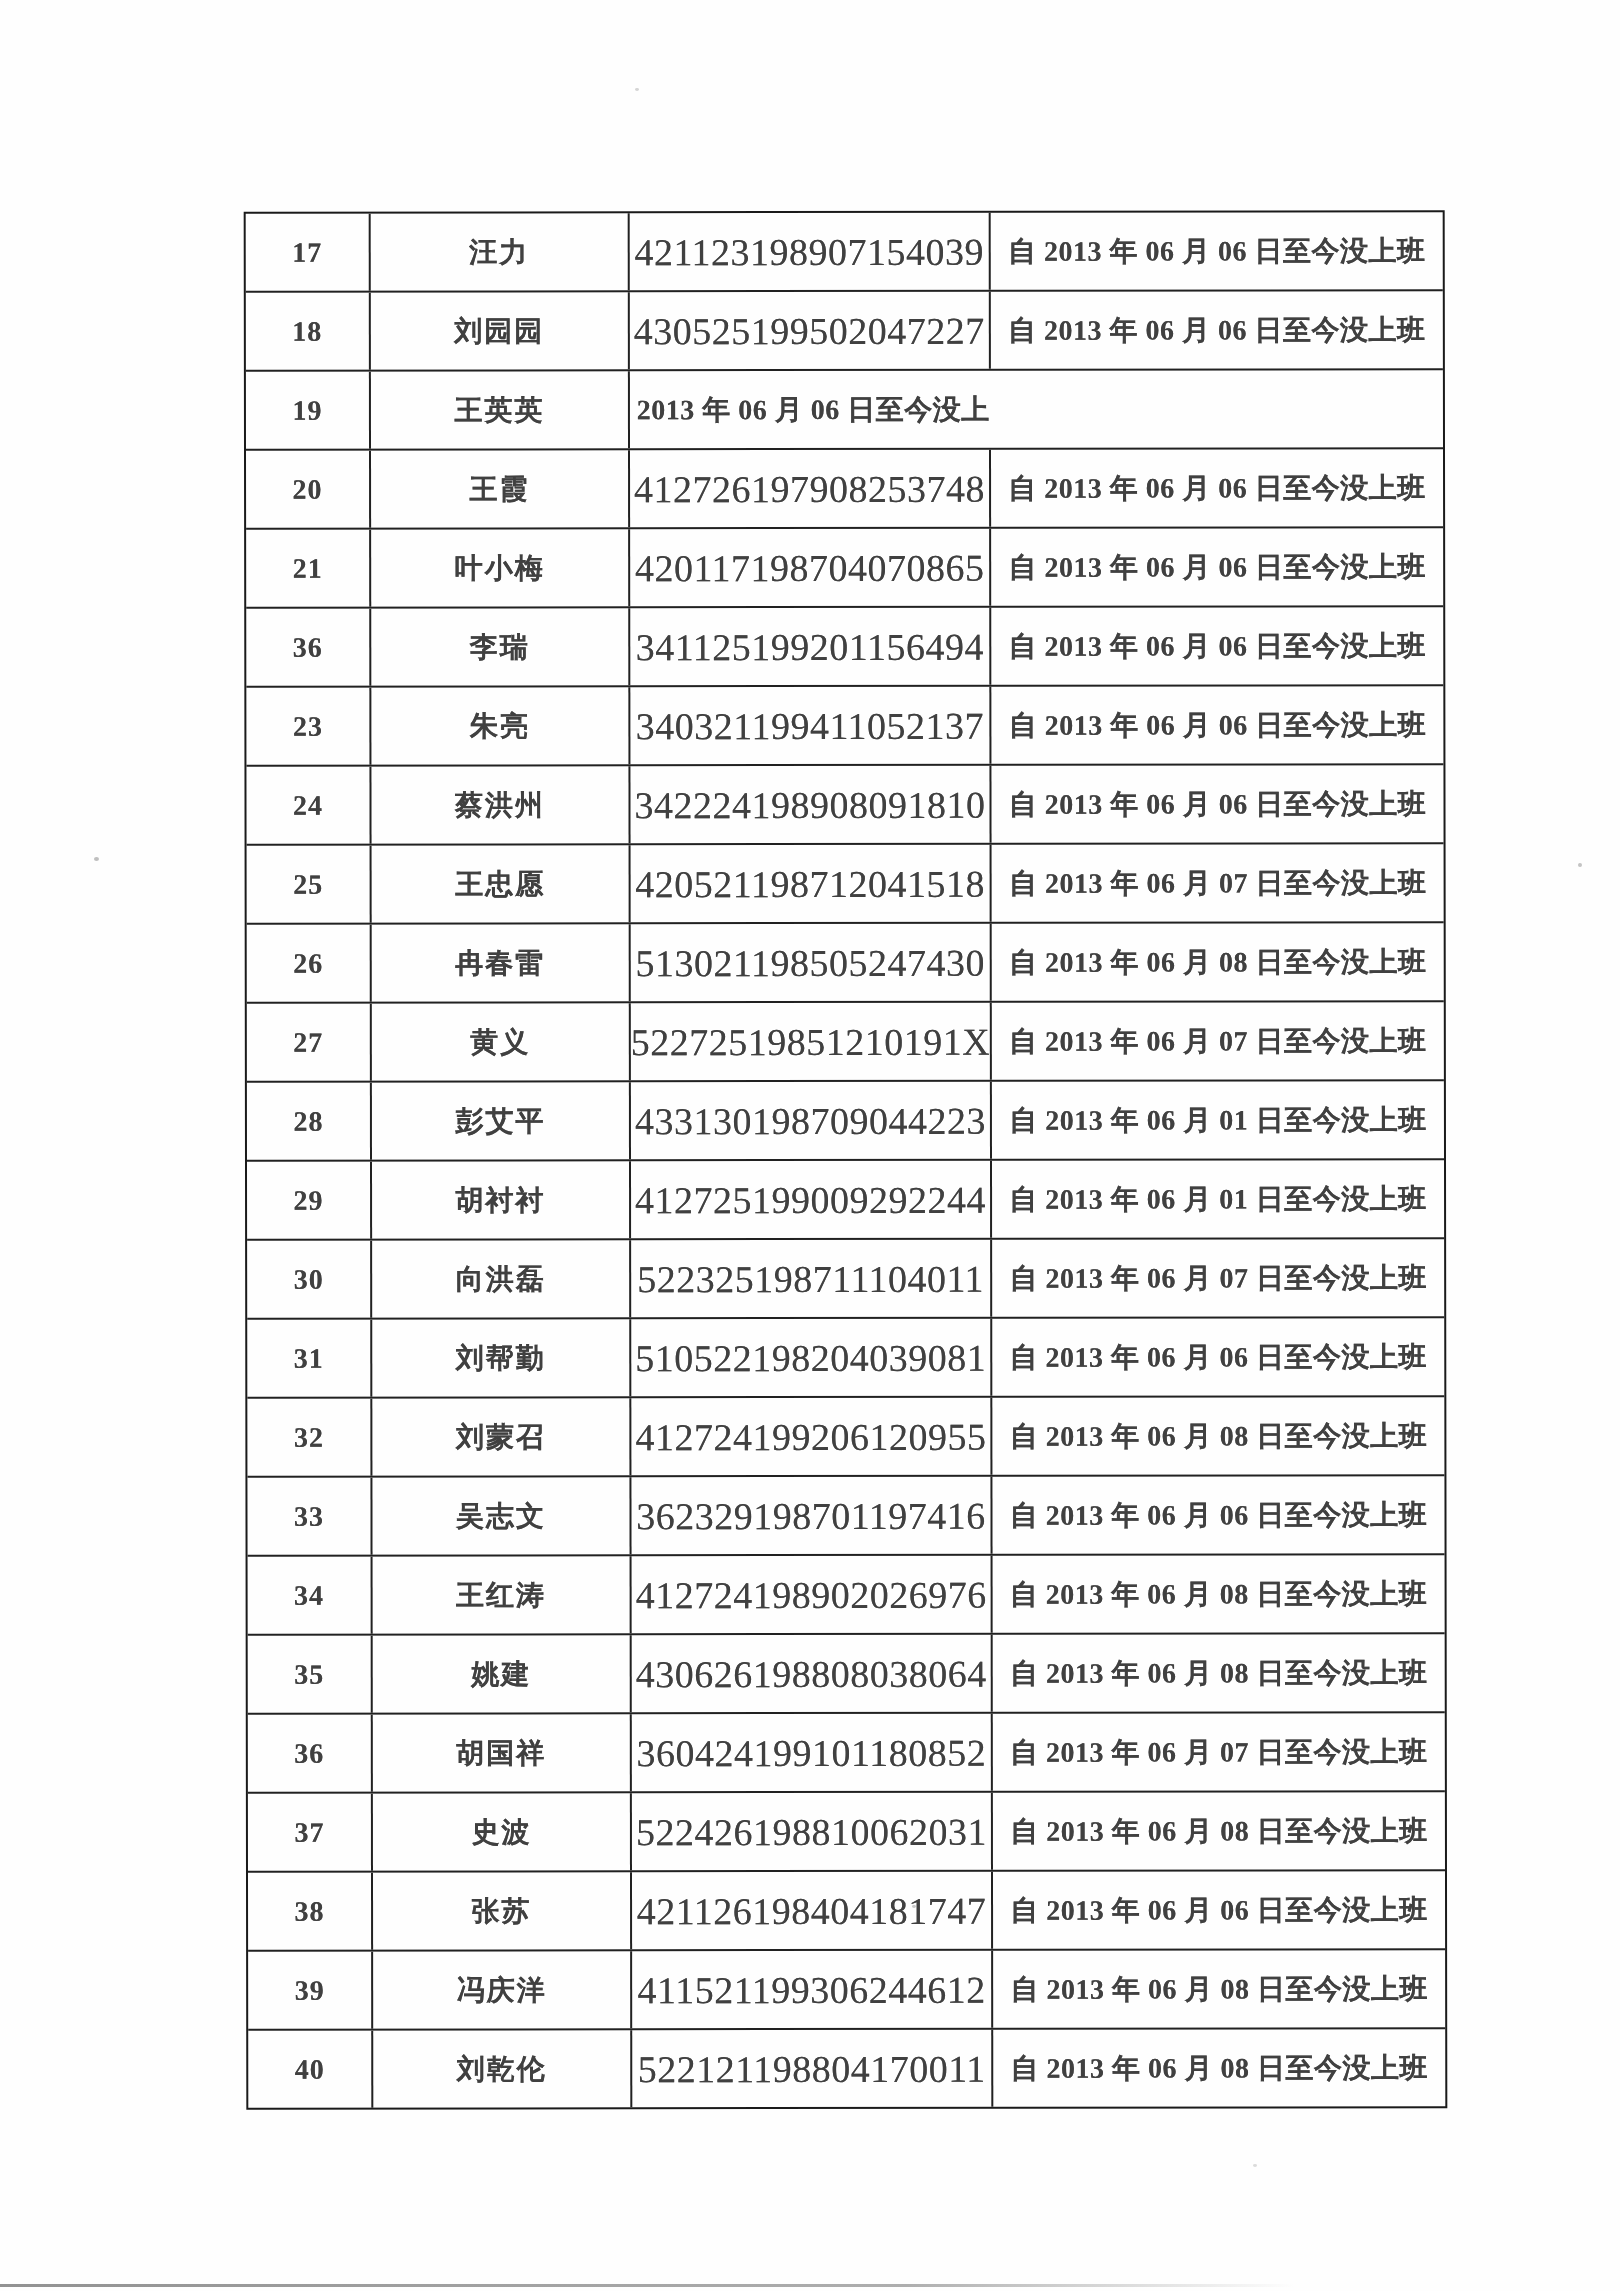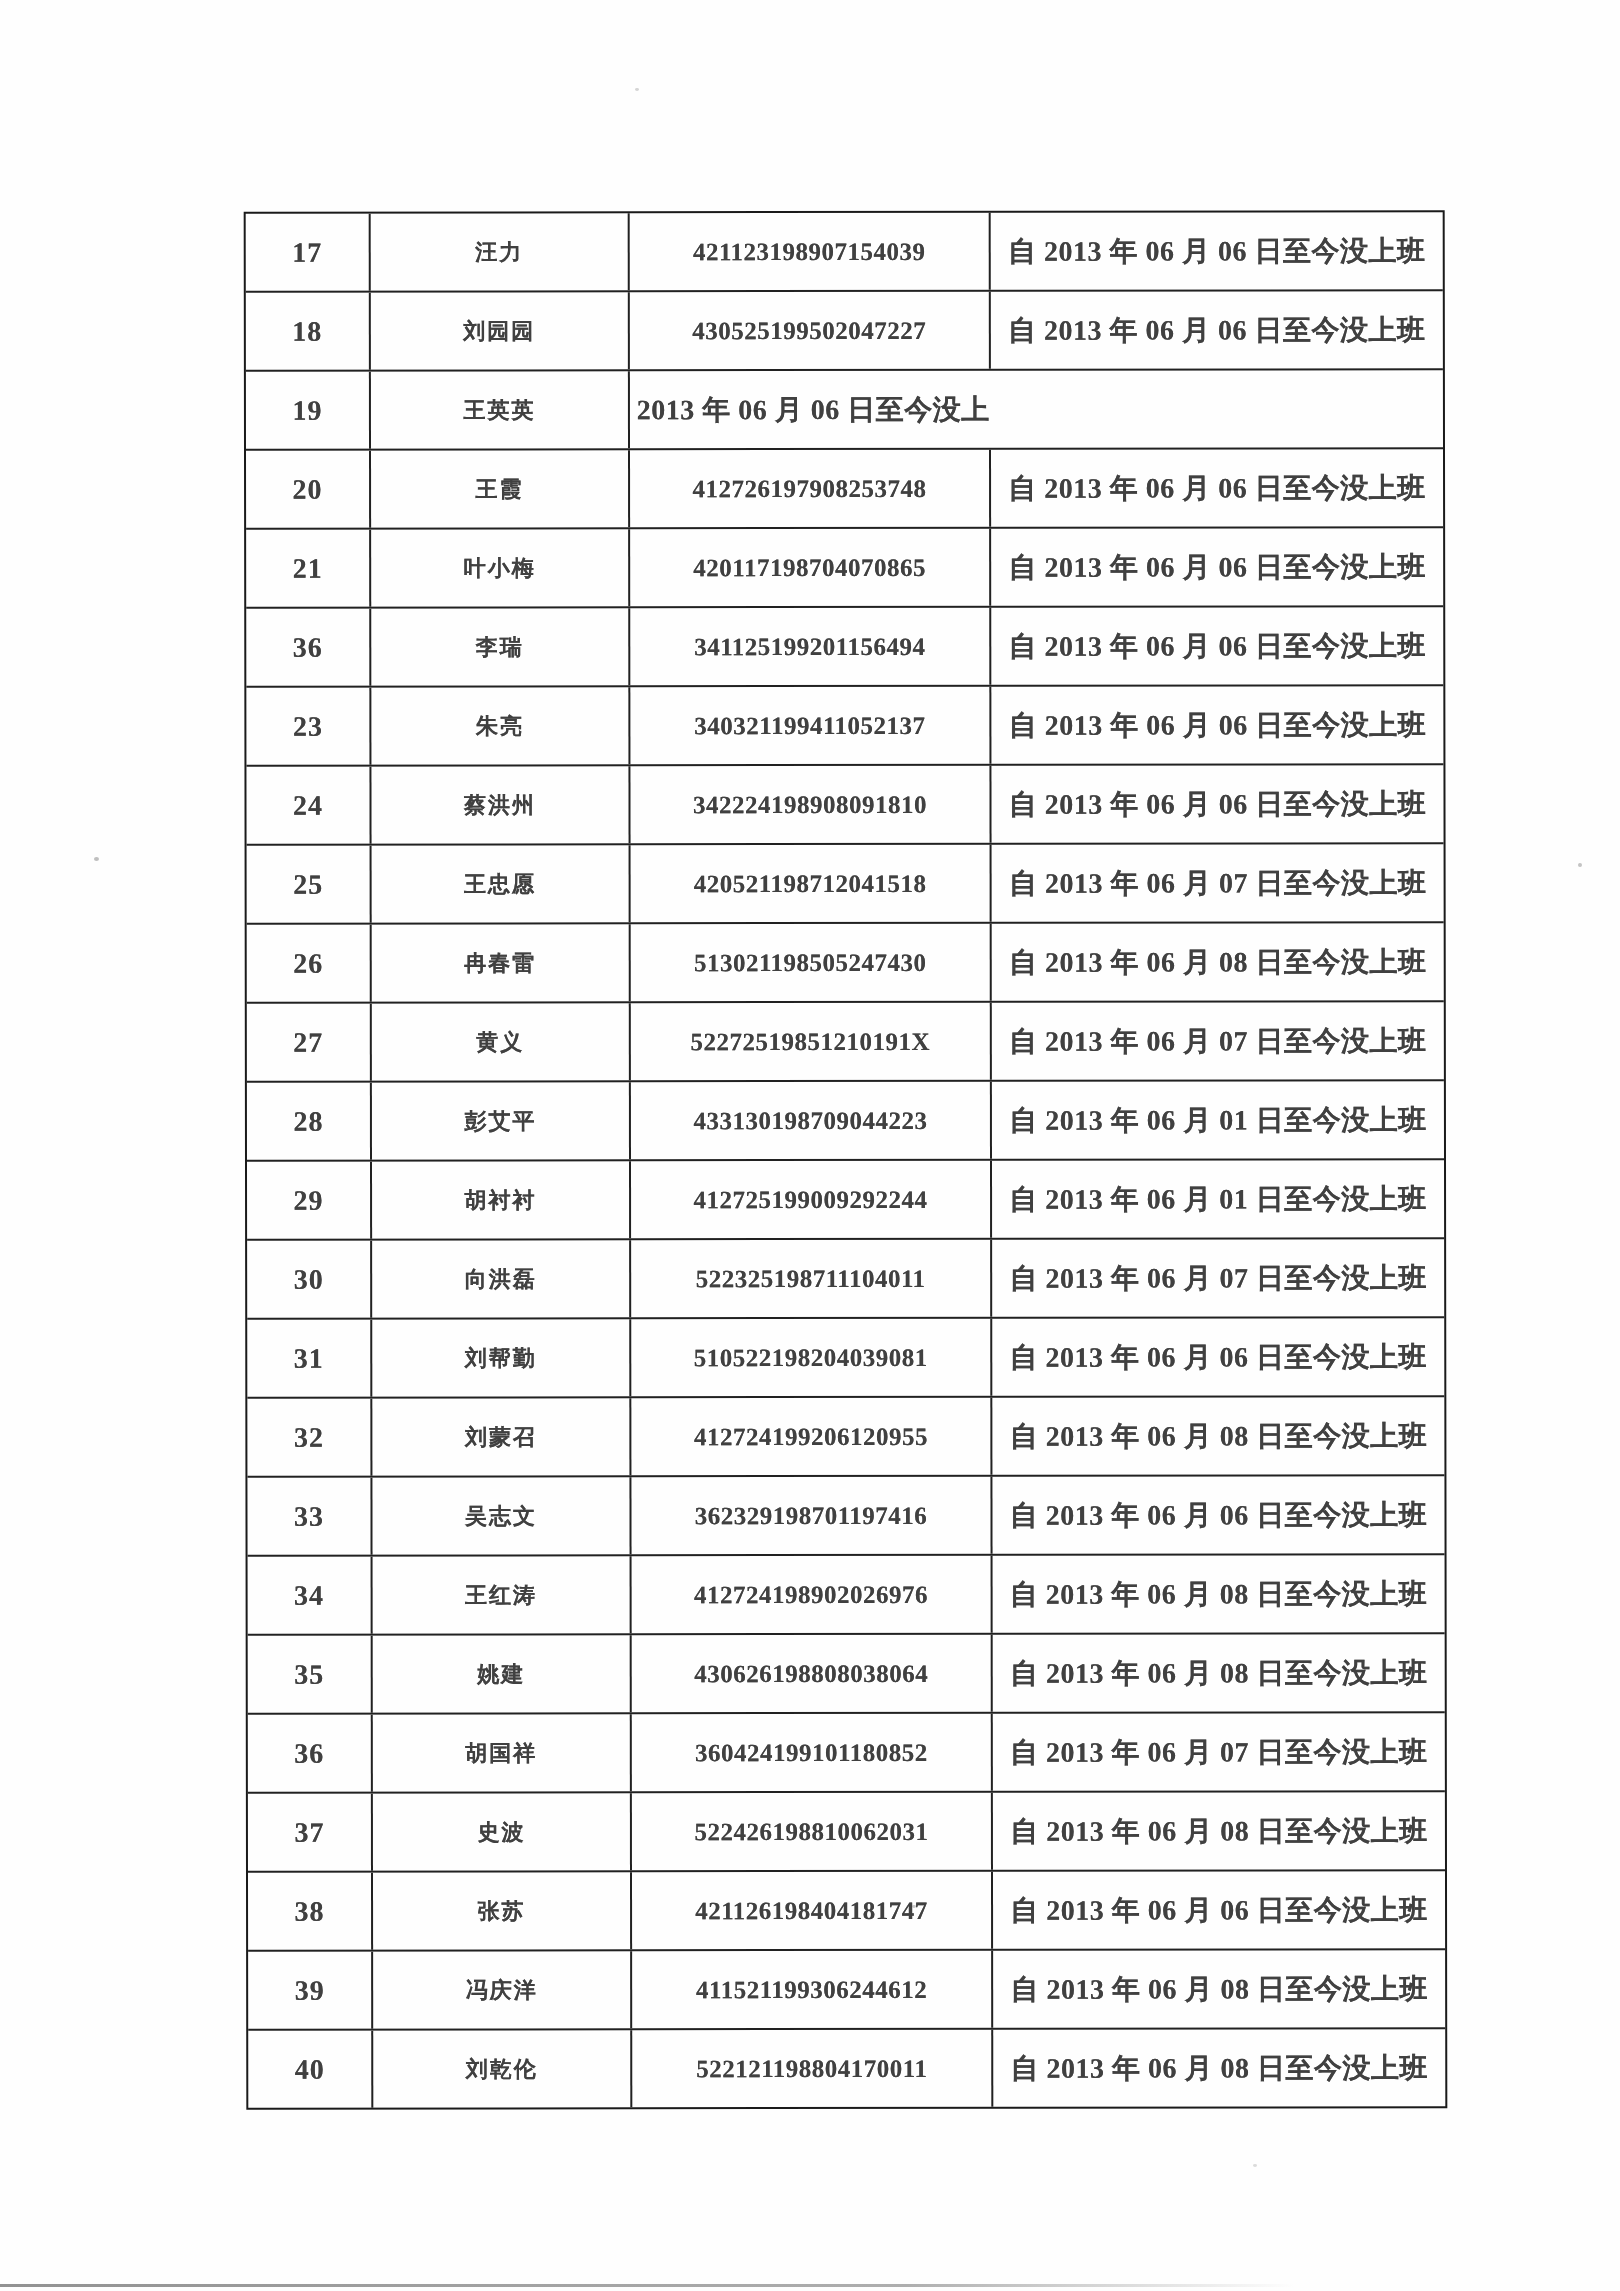--- a/index.html
+++ b/index.html
@@ -44,27 +44,27 @@
   }
   .cell + .cell {
     border-left: 2px solid #212121;
   }
   .cell.no {
     font-size: 28px;
     font-weight: 700;
     letter-spacing: 1px;
   }
   .cell.name {
-    font-size: 22px;
+    font-size: 28px;
     font-weight: 600;
     letter-spacing: 2px;
   }
   .cell.id_number {
-    font-size: 25px;
-    font-weight: 700;
+    font-size: 38px;
+    font-weight: 400;
     letter-spacing: 0.5px;
   }
   .cell.status {
     font-size: 28px;
     font-weight: 700;
     letter-spacing: 0.5px;
   }
   
   .speck {
     position: absolute;

